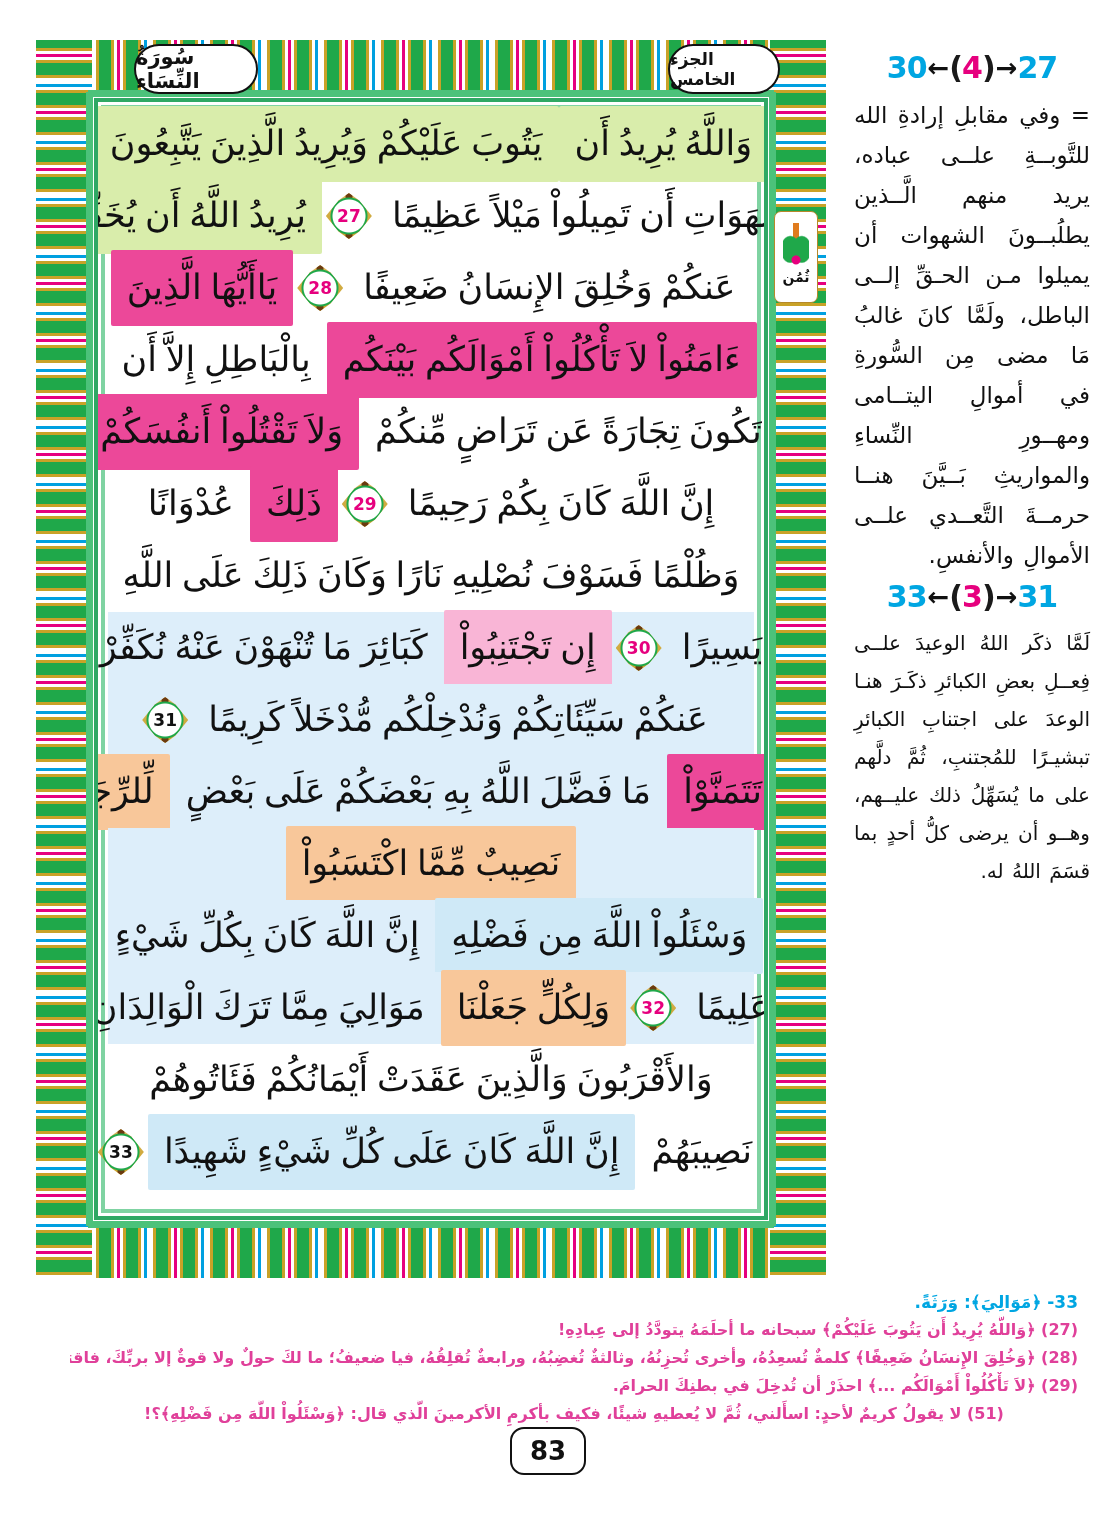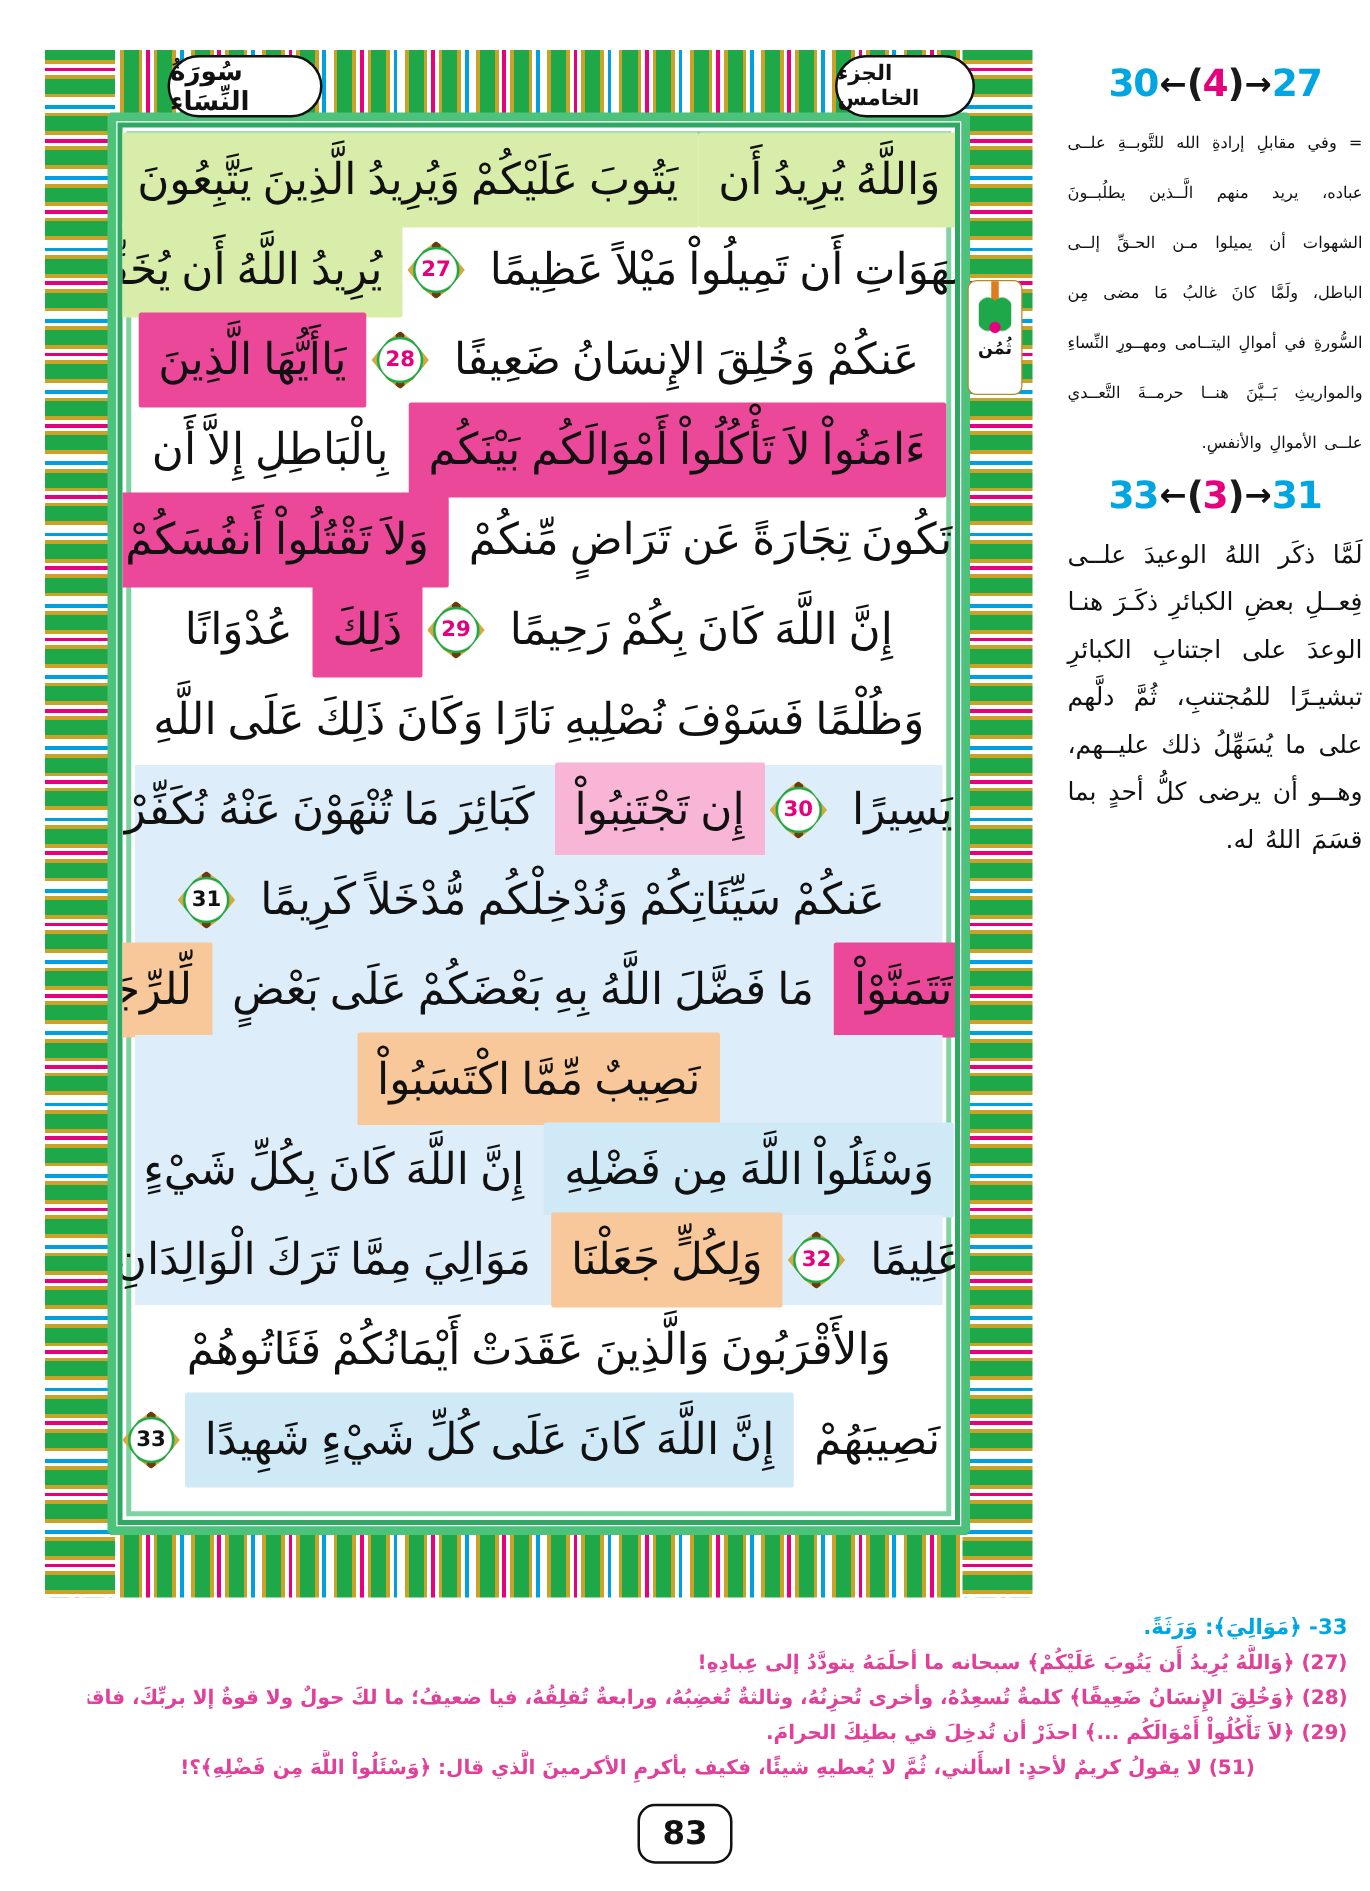--- a/index.html
+++ b/index.html
@@ -20,21 +20,21 @@
     direction:ltr;font-family:"DejaVu Sans",sans-serif;
     font-weight:bold;font-size:30px;letter-spacing:-1px;
     margin:4px 0 10px 0;
   }
   .range-bar .num{color:#00a6e2;}
   .range-bar .mid{color:#e6007e;}
   .range-bar .paren{color:#1a1a1a;}
   .arrow{color:#111;font-size:26px;line-height:1;padding:0 1px;}
   .side-text{
     font-family:"DejaVu Sans",sans-serif;
-    font-size:13px;line-height:40px;color:#111;
+    font-size:23px;line-height:40px;color:#111;
     text-align:justify;text-justify:inter-word;
     word-spacing:2px;
   }
   .side-text.block2{font-size:20px;line-height:38px;}
 
   
   .frame-outer{
     position:absolute;left:36px;top:40px;width:790px;height:1238px;
     background:#ffffff;
   }
@@ -103,30 +103,30 @@
   
   .cartouche{
     position:absolute;background:#ffffff;border:2.5px solid #111;
     border-radius:26px;display:flex;align-items:center;justify-content:center;
     font-family:"DejaVu Sans",sans-serif;font-weight:bold;color:#111;
     z-index:6;
   }
   .cart-surah{left:134px;top:44px;width:120px;height:46px;font-size:21px;}
   .cart-juz{left:668px;top:44px;width:108px;height:46px;font-size:17px;}
   .cart-page{
-    left:50%;transform:translateX(-50%);bottom:22px;width:72px;height:44px;
+    left:50%;transform:translateX(-50%);bottom:38px;width:72px;height:44px;
     font-size:26px;border-radius:14px;border-width:2px;
   }
 
   
   .hizb-marker{
-    position:absolute;right:8px;top:184px;width:44px;height:92px;
+    position:absolute;right:8px;top:171px;width:44px;height:92px;
     background:#fff;border:1.5px solid #b5892a;border-radius:7px;
     z-index:7;display:flex;flex-direction:column;align-items:center;
-    justify-content:flex-start;padding-bottom:6px;box-sizing:border-box;margin-left:44px;
+    justify-content:center;padding-bottom:6px;box-sizing:border-box;margin-left:44px;
   }
   .hizb-orn{
     width:26px;height:44px;margin-bottom:2px;
     background:
       radial-gradient(circle at 50% 84%, #e6007e 0 4px, transparent 5px),
       radial-gradient(ellipse at 28% 60%, #1fa84a 0 9px, transparent 10px),
       radial-gradient(ellipse at 72% 60%, #1fa84a 0 9px, transparent 10px),
       linear-gradient(#e07b1e,#e07b1e) ;
     background-size:100% 100%,100% 100%,100% 100%,6px 16px;
     background-position:0 0,0 0,0 0,50% 0;

